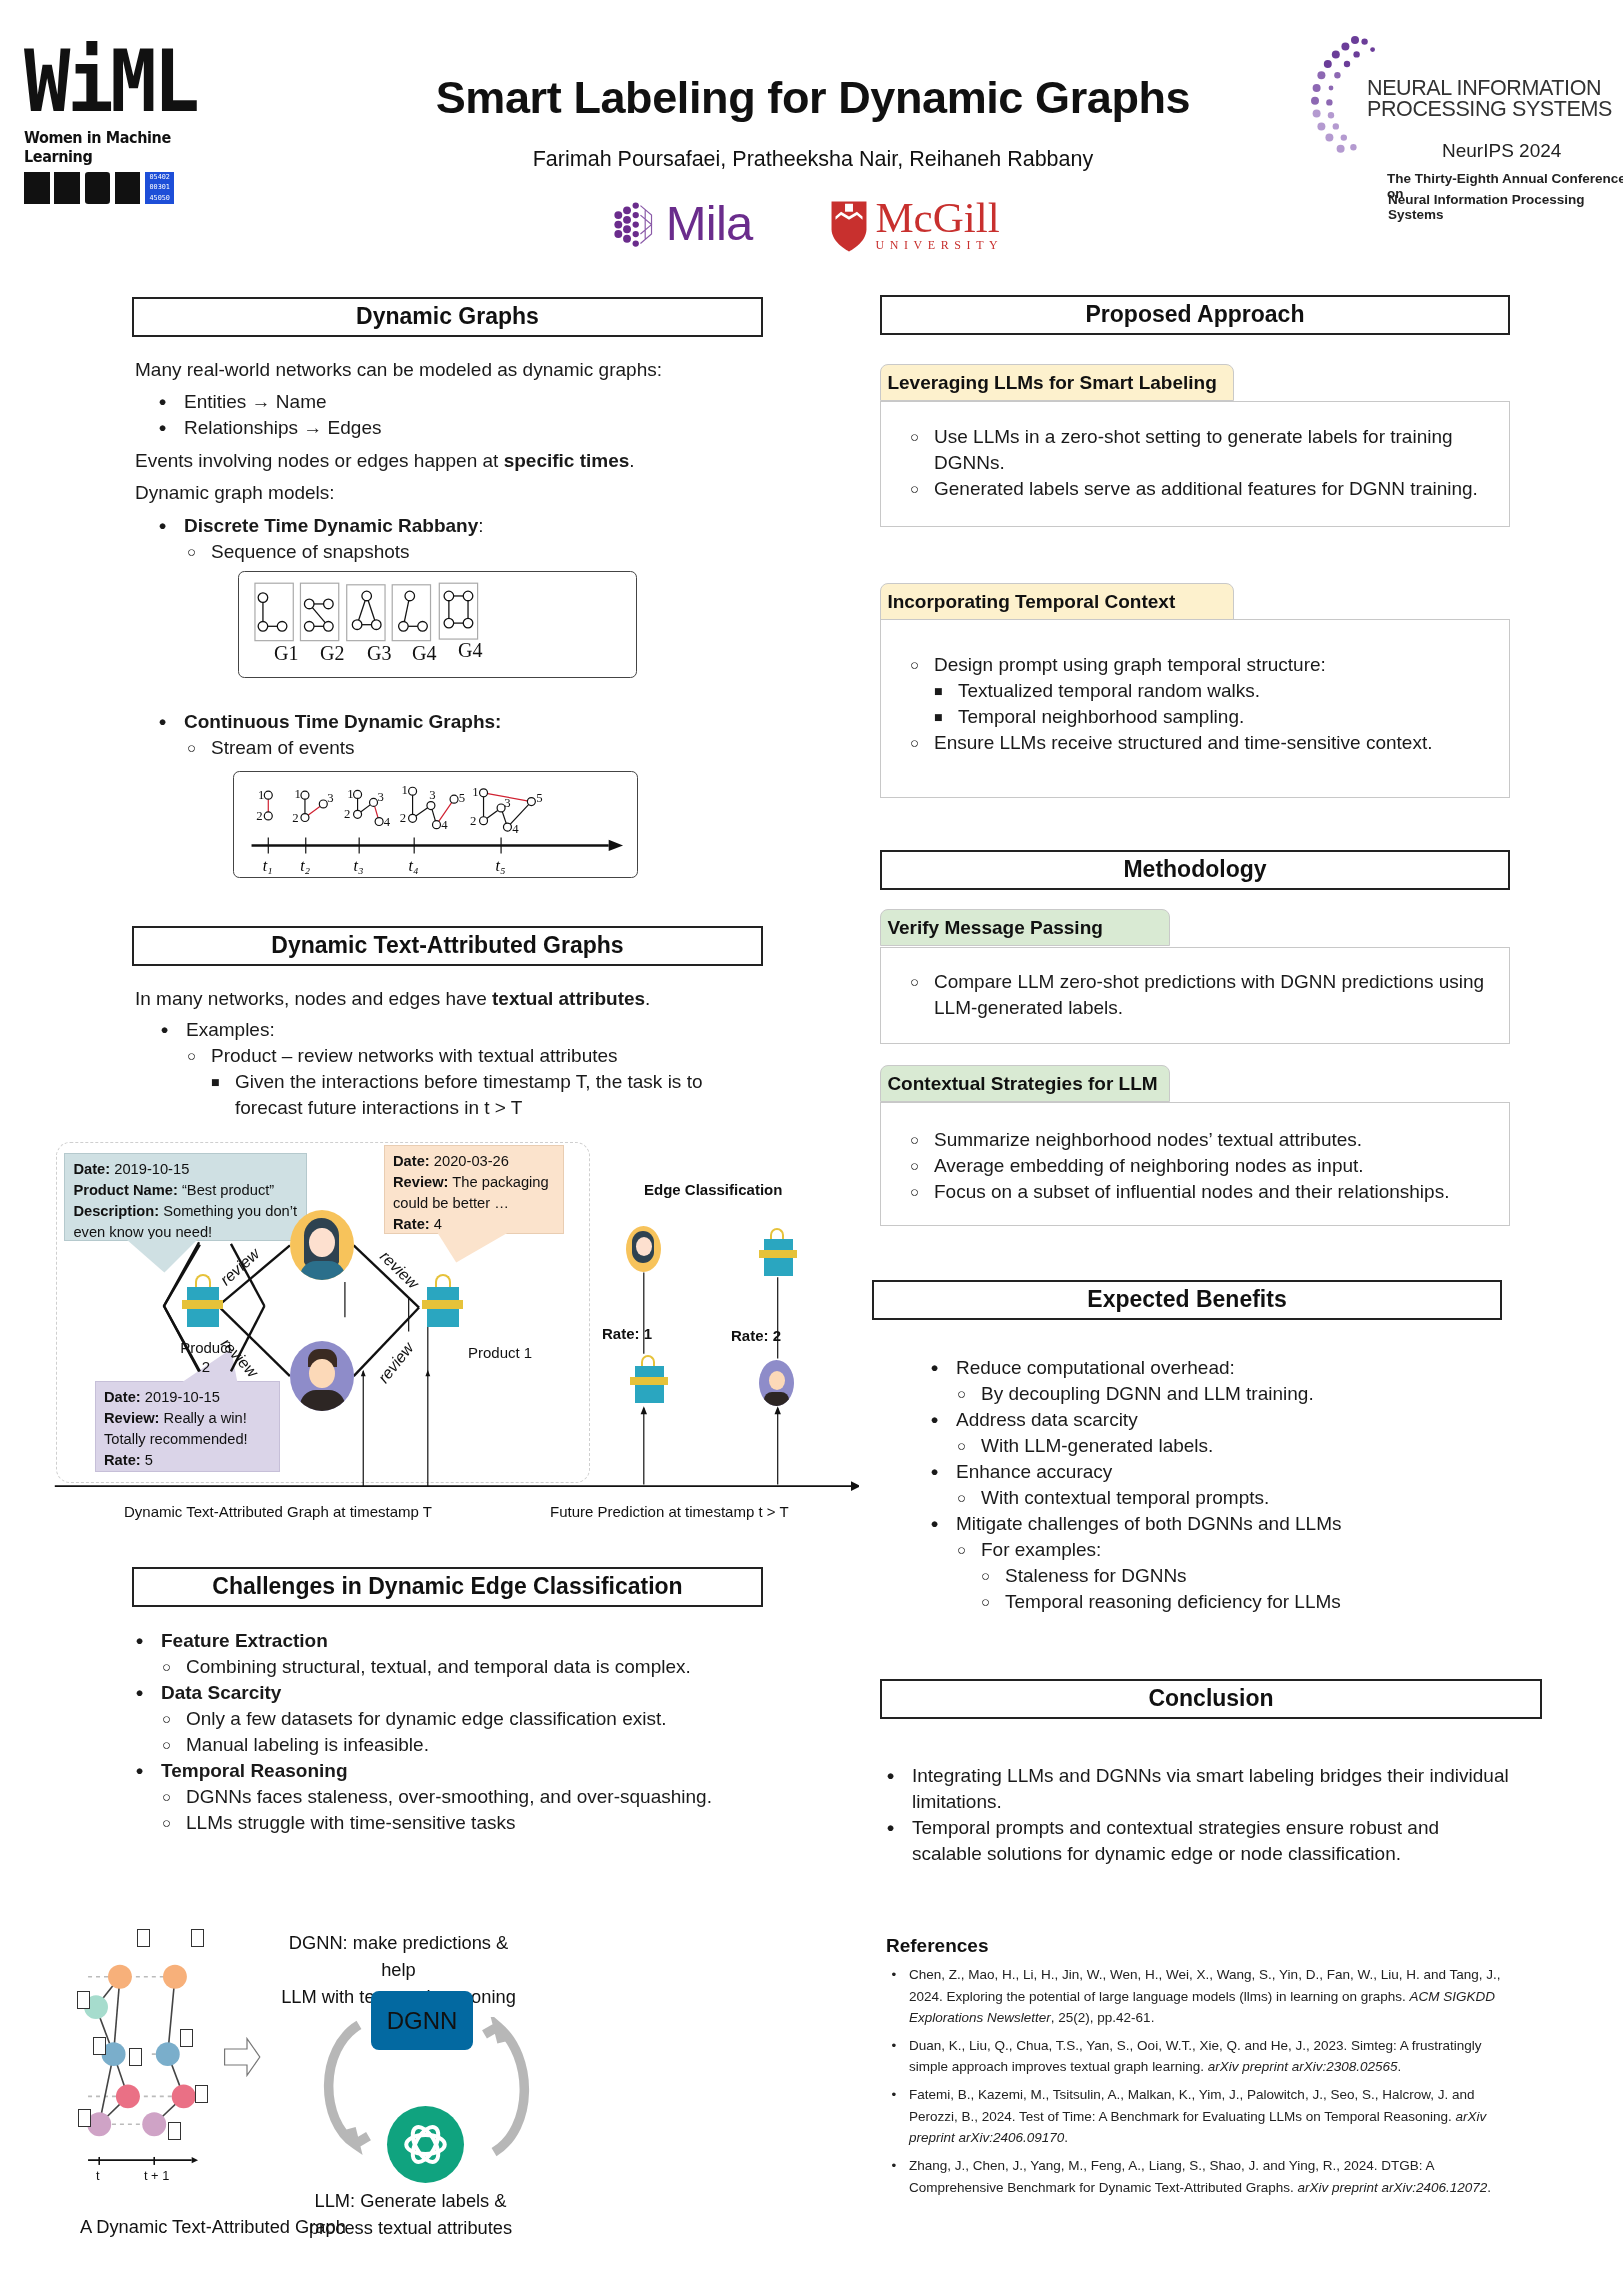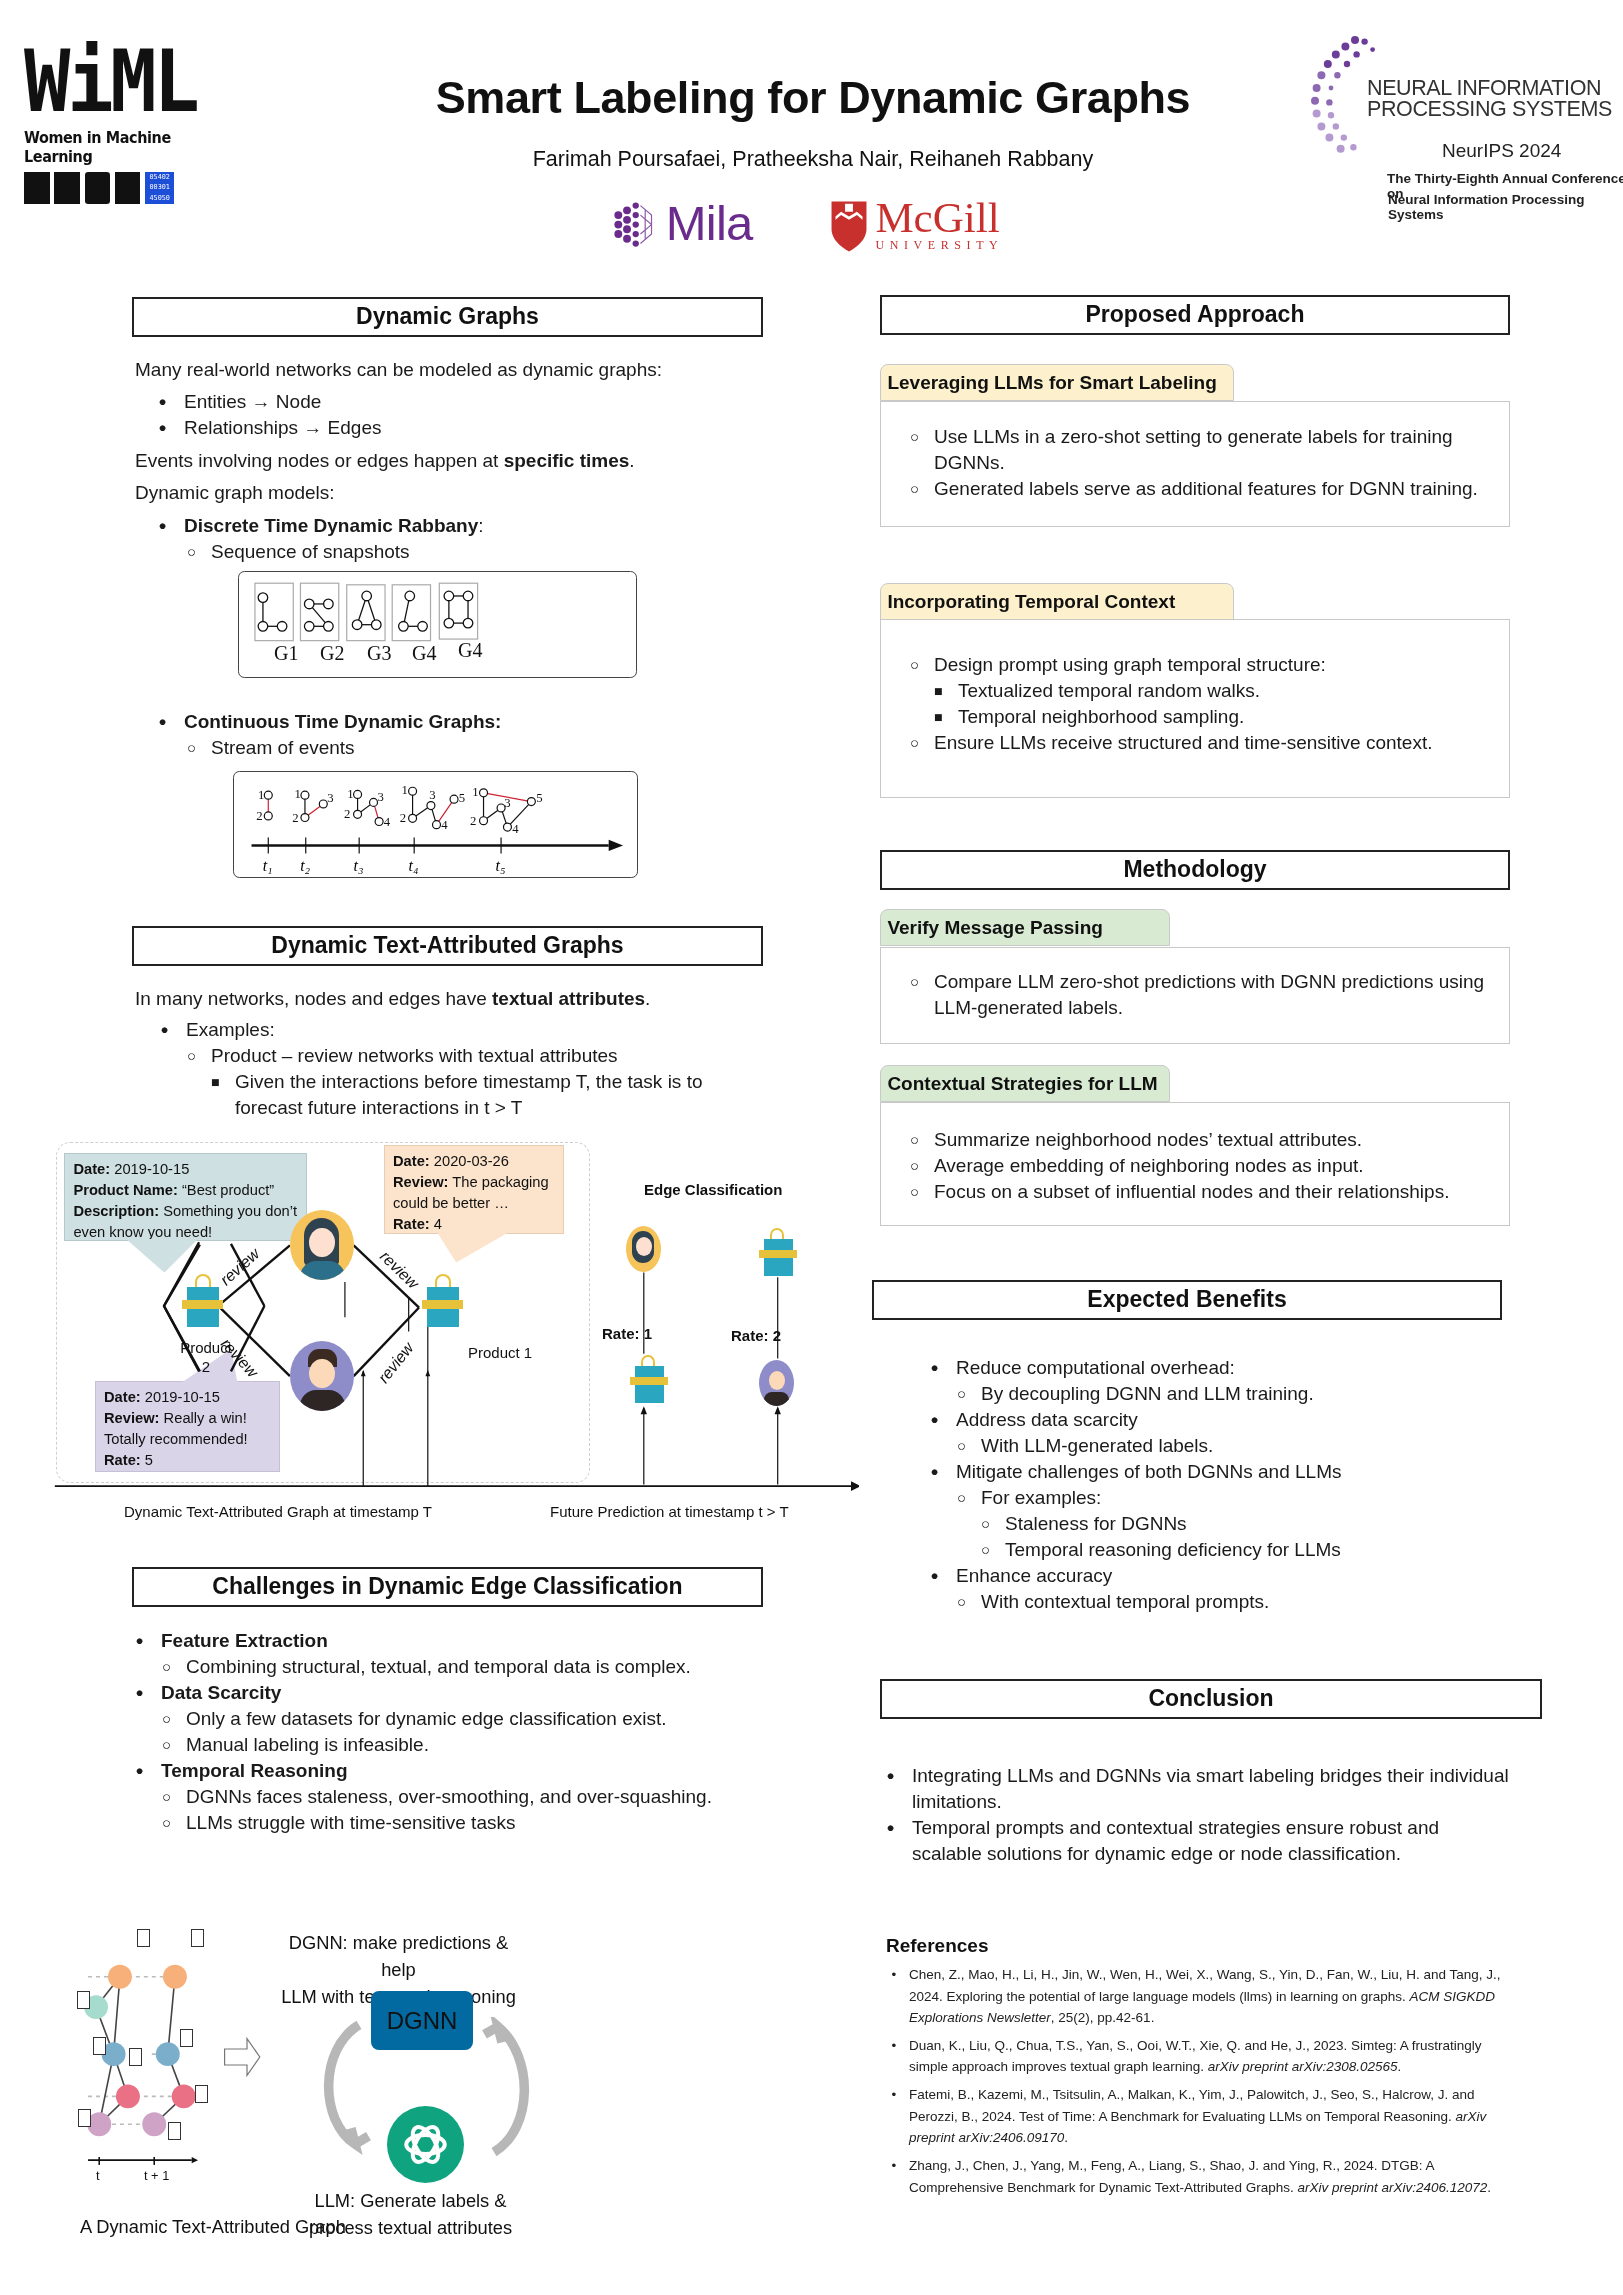--- a/index.html
+++ b/index.html
@@ -121,21 +121,21 @@
   <div class="abs" style="left:135px;top:108px;font-size:19px;color:#222;">NeurIPS 2024</div>
   <div class="abs" style="left:80px;top:139px;font-size:13.5px;font-weight:bold;color:#222;">The Thirty-Eighth Annual Conference on</div>
   <div class="abs" style="left:81px;top:160px;font-size:13.5px;font-weight:bold;color:#222;">Neural Information Processing Systems</div>
 </div>
 
 <div class="sec-title" style="left:132px;top:297px;width:631px;">Dynamic Graphs</div>
 
 <div class="abs body-text" style="left:135px;top:357px;width:622px;">
   <div>Many real-world networks can be modeled as dynamic graphs:</div>
   <ul class="l" style="padding-left:49px;margin-top:6.4px;">
-    <li class="b1">Entities → Node</li>
+    <li class="b1">Entities → Name</li>
     <li class="b1">Relationships → Edges</li>
   </ul>
   <div style="margin-top:6.4px;">
     <span>Events involving nodes or edges happen at </span><b>specific times</b><span>.</span>
   </div>
   <div style="margin-top:6.4px;">Dynamic graph models:</div>
   <ul class="l" style="padding-left:49px;margin-top:6.4px;">
     <li class="b1"><b>Discrete Time Dynamic Rabbany</b>:</li>
   </ul>
   <ul class="l" style="padding-left:76px;">
@@ -566,32 +566,32 @@
 <div class="abs body-text" style="left:956px;top:1355px;width:558px;">
   <ul class="l">
     <li class="b1"><span>Reduce computational overhead:</span>
       <ul class="l" style="padding-left:25px;">
           <li class="b2">By decoupling DGNN and LLM training.</li>
         </ul></li>
     <li class="b1"><span>Address data scarcity</span>
       <ul class="l" style="padding-left:25px;">
           <li class="b2">With LLM-generated labels.</li>
         </ul></li>
+    <li class="b1"><span>Enhance accuracy</span>
+      <ul class="l" style="padding-left:25px;">
+          <li class="b2">With contextual temporal prompts.</li>
+        </ul></li>
     <li class="b1"><span>Mitigate challenges of both DGNNs and LLMs</span>
       <ul class="l" style="padding-left:25px;">
           <li class="b2">For examples:</li>
         </ul>
       <ul class="l" style="padding-left:49px;">
         <li class="b2">Staleness for DGNNs</li>
         <li class="b2">Temporal reasoning deficiency for LLMs</li>
       </ul></li>
-    <li class="b1"><span>Enhance accuracy</span>
-      <ul class="l" style="padding-left:25px;">
-          <li class="b2">With contextual temporal prompts.</li>
-        </ul></li>
   </ul>
 </div>
 
 <div class="sec-title" style="left:880px;top:1679px;width:662px;">Conclusion</div>
 
 <div class="abs body-text" style="left:912px;top:1763px;width:598px;">
   <ul class="l">
     <li class="b1">Integrating LLMs and DGNNs via smart labeling bridges their individual limitations.</li>
     <li class="b1">Temporal prompts and contextual strategies ensure robust and scalable solutions for dynamic edge or node classification.</li>
   </ul>

